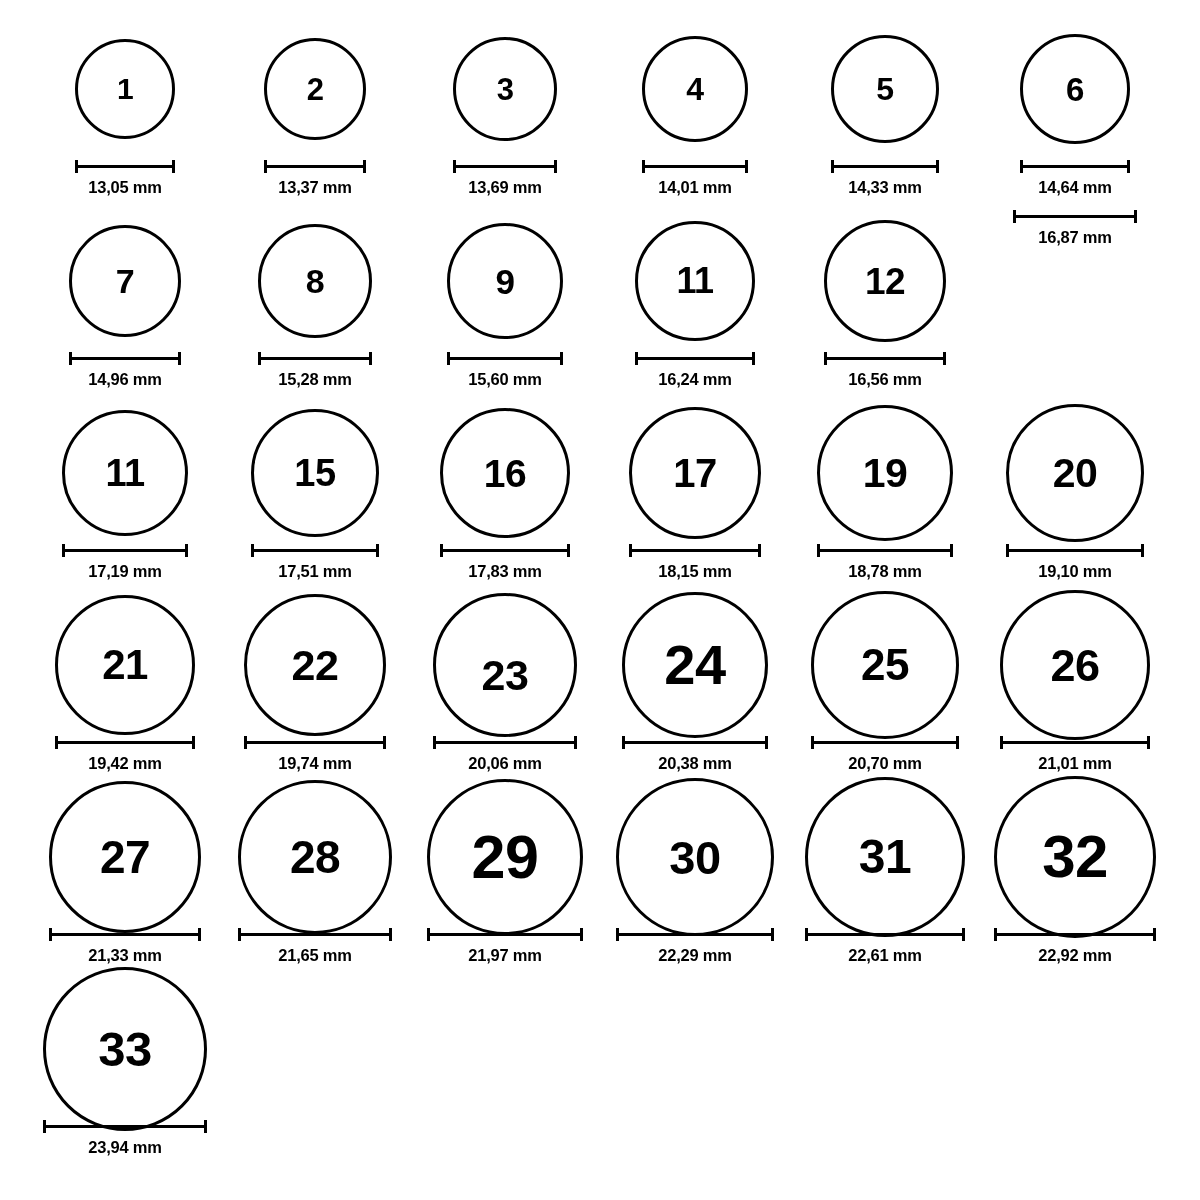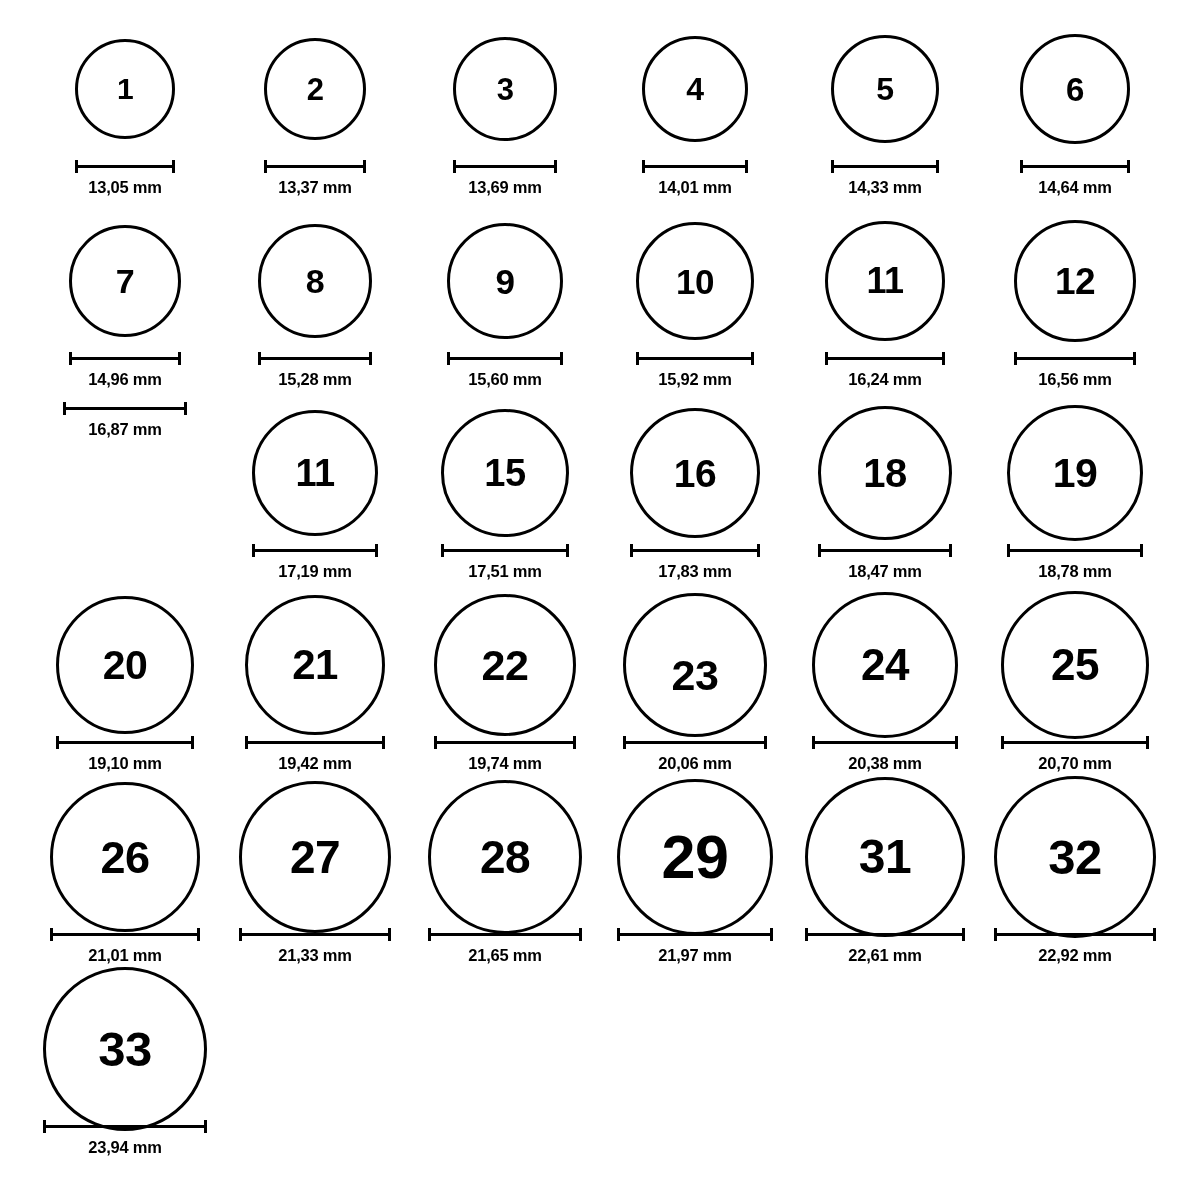--- a/index.html
+++ b/index.html
@@ -200,31 +200,20 @@
             <span class="ring-number" style="font-size: 35px;">9</span>
           </div>
         </div>
         <div class="measure">
           <div class="bar" style="width: 116px;"></div>
         </div>
         <div class="label">15,60 mm</div>
       </div>
       <div class="cell">
         <div class="ring-wrap">
-          <div class="ring" style="width: 118px; height: 118px;">
-            <span class="ring-number" style="font-size: 35px;">10</span>
-          </div>
-        </div>
-        <div class="measure">
-          <div class="bar" style="width: 118px;"></div>
-        </div>
-        <div class="label">15,92 mm</div>
-      </div>
-      <div class="cell">
-        <div class="ring-wrap">
           <div class="ring" style="width: 120px; height: 120px;">
             <span class="ring-number" style="font-size: 36px;">11</span>
           </div>
         </div>
         <div class="measure">
           <div class="bar" style="width: 120px;"></div>
         </div>
         <div class="label">16,24 mm</div>
       </div>
       <div class="cell">
@@ -272,28 +261,28 @@
             <span class="ring-number" style="font-size: 39px;">16</span>
           </div>
         </div>
         <div class="measure">
           <div class="bar" style="width: 130px;"></div>
         </div>
         <div class="label">17,83 mm</div>
       </div>
       <div class="cell">
         <div class="ring-wrap">
-          <div class="ring" style="width: 134px; height: 134px;">
-            <span class="ring-number" style="font-size: 40px;">18</span>
-          </div>
-        </div>
-        <div class="measure">
-          <div class="bar" style="width: 134px;"></div>
-        </div>
-        <div class="label">18,47 mm</div>
+          <div class="ring" style="width: 132px; height: 132px;">
+            <span class="ring-number" style="font-size: 40px;">17</span>
+          </div>
+        </div>
+        <div class="measure">
+          <div class="bar" style="width: 132px;"></div>
+        </div>
+        <div class="label">18,15 mm</div>
       </div>
       <div class="cell">
         <div class="ring-wrap">
           <div class="ring" style="width: 136px; height: 136px;">
             <span class="ring-number" style="font-size: 41px;">19</span>
           </div>
         </div>
         <div class="measure">
           <div class="bar" style="width: 136px;"></div>
         </div>
@@ -339,21 +328,21 @@
           </div>
         </div>
         <div class="measure">
           <div class="bar" style="width: 144px;"></div>
         </div>
         <div class="label">20,06 mm</div>
       </div>
       <div class="cell">
         <div class="ring-wrap">
           <div class="ring" style="width: 146px; height: 146px;">
-            <span class="ring-number" style="font-size: 44px;">24</span>
+            <span class="ring-number" style="font-size: 56px;">24</span>
           </div>
         </div>
         <div class="measure">
           <div class="bar" style="width: 146px;"></div>
         </div>
         <div class="label">20,38 mm</div>
       </div>
       <div class="cell">
         <div class="ring-wrap">
           <div class="ring" style="width: 148px; height: 148px;">
@@ -404,33 +393,44 @@
             <span class="ring-number" style="font-size: 61px;">29</span>
           </div>
         </div>
         <div class="measure">
           <div class="bar" style="width: 156px;"></div>
         </div>
         <div class="label">21,97 mm</div>
       </div>
       <div class="cell">
         <div class="ring-wrap">
+          <div class="ring" style="width: 158px; height: 158px;">
+            <span class="ring-number" style="font-size: 47px;">30</span>
+          </div>
+        </div>
+        <div class="measure">
+          <div class="bar" style="width: 158px;"></div>
+        </div>
+        <div class="label">22,29 mm</div>
+      </div>
+      <div class="cell">
+        <div class="ring-wrap">
           <div class="ring" style="width: 160px; height: 160px;">
             <span class="ring-number" style="font-size: 48px;">31</span>
           </div>
         </div>
         <div class="measure">
           <div class="bar" style="width: 160px;"></div>
         </div>
         <div class="label">22,61 mm</div>
       </div>
       <div class="cell">
         <div class="ring-wrap">
           <div class="ring" style="width: 162px; height: 162px;">
-            <span class="ring-number" style="font-size: 49px;">32</span>
+            <span class="ring-number" style="font-size: 60px;">32</span>
           </div>
         </div>
         <div class="measure">
           <div class="bar" style="width: 162px;"></div>
         </div>
         <div class="label">22,92 mm</div>
       </div>
       <div class="cell">
         <div class="ring-wrap">
           <div class="ring" style="width: 164px; height: 164px;">

